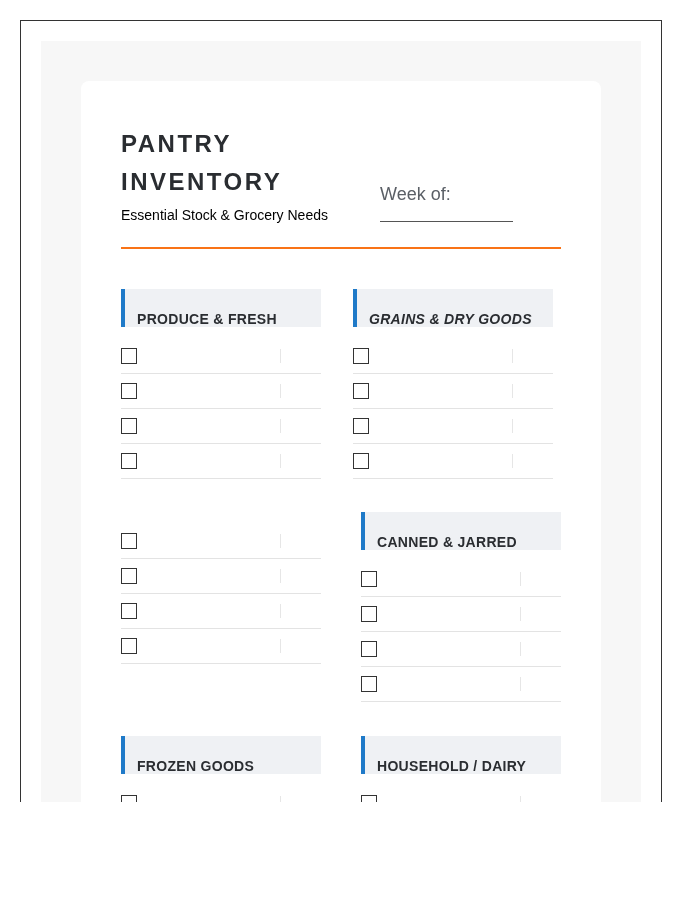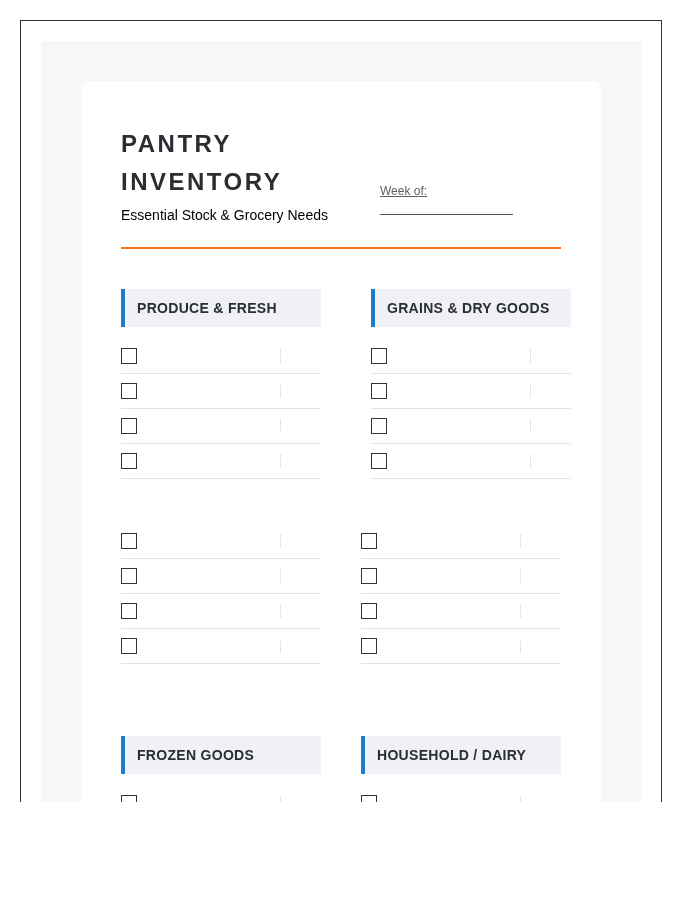--- a/index.html
+++ b/index.html
@@ -22,26 +22,26 @@
     .title {
       position: absolute; left: 0; top: 4px; font-size: 24px; font-weight: bold; letter-spacing: 2.5px;
       color: #2a2d31; line-height: 38px; width: 240px; margin: 0;
     }
     .subtitle {
       position: absolute; left: 0; top: 86px; font-size: 14px; color: #000000;
     }
     .week {
       position: absolute; left: 259px; top: 63px;
     }
-    .week-label { font-size: 12px; color: #5a5f66; display: block; text-decoration: underline; }
+    .week-label { font-size: 18px; color: #5a5f66; display: block; }
     .week-line { display: block; width: 133px; height: 0; border-bottom: 1px solid #555555; margin-top: 16px; }
     .section { position: absolute; width: 200px; }
     .section-head {
       height: 38px; background: #eff1f4; border-left: 4px solid #1f7ac8;
-      display: flex; align-items: center; padding-left: 12px; box-sizing: border-box;
+      display: flex; align-items: flex-end; padding-left: 12px; box-sizing: border-box;
     }
     .section-title { font-size: 14px; font-weight: bold; color: #2a2d31; letter-spacing: 0.3px; }
     .rows { margin-top: 12px; }
     .row {
       height: 34px; border-bottom: 1px solid #e3e3e3; position: relative;
     }
     .checkbox {
       position: absolute; left: 0; top: 9px; width: 16px; height: 16px; border: 1.5px solid #333333; box-sizing: border-box; background: #fff;
     }
     .qty-divider {
@@ -81,21 +81,21 @@
               <span class="checkbox"></span>
               <span class="qty-divider"></span>
             </div>
           <div class="row">
               <span class="checkbox"></span>
               <span class="qty-divider"></span>
             </div>
         </div>
       </div>
 
-      <div class="section" style="left:290px; top:208px;">
+      <div class="section" style="left:272px; top:208px;font-style:italic;">
         <div class="section-head">
           <span class="section-title">GRAINS &amp; DRY GOODS</span>
         </div>
         <div class="rows">
           <div class="row">
               <span class="checkbox"></span>
               <span class="qty-divider"></span>
             </div>
           <div class="row">
               <span class="checkbox"></span>
@@ -127,20 +127,23 @@
               <span class="qty-divider"></span>
             </div>
           <div class="row">
               <span class="checkbox"></span>
               <span class="qty-divider"></span>
             </div>
         </div>
       </div>
 
       <div class="section" style="left:280px; top:431px;">
+        <div class="section-head">
+          <span class="section-title">CANNED &amp; JARRED</span>
+        </div>
         <div class="rows">
           <div class="row">
               <span class="checkbox"></span>
               <span class="qty-divider"></span>
             </div>
           <div class="row">
               <span class="checkbox"></span>
               <span class="qty-divider"></span>
             </div>
           <div class="row">

